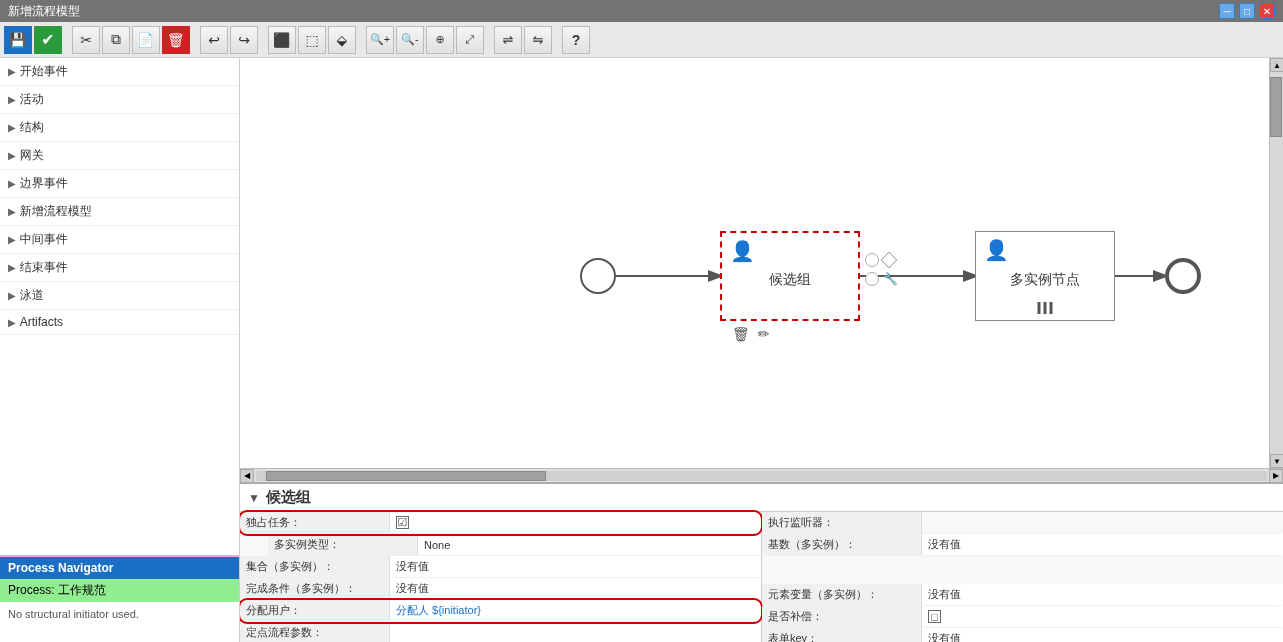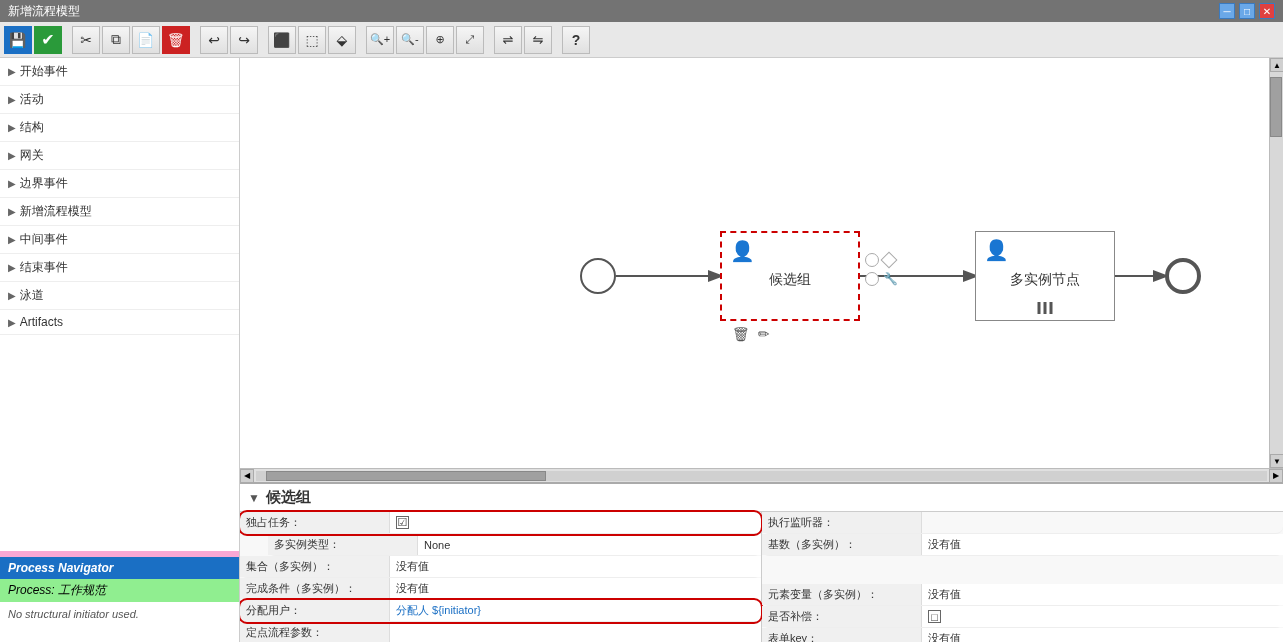--- a/index.html
+++ b/index.html
@@ -75,22 +75,21 @@
       padding: 5px 8px;
       cursor: pointer;
       border-bottom: 1px solid #eee;
       font-size: 12px;
       color: #333;
     }
     .sidebar-arrow { margin-right: 4px; font-size: 10px; color: #666; }
 
     
     .process-nav {
-      border-top: 6px solid #f9a8d4;
-      font-style: italic;
+      border-top: 2px solid #f9a8d4;
     }
     .process-nav-title {
       background: #1a6fc4;
       color: white;
       padding: 4px 8px;
       font-size: 12px;
       font-weight: bold;
     }
     .process-nav-info {
       background: #90ee90;

